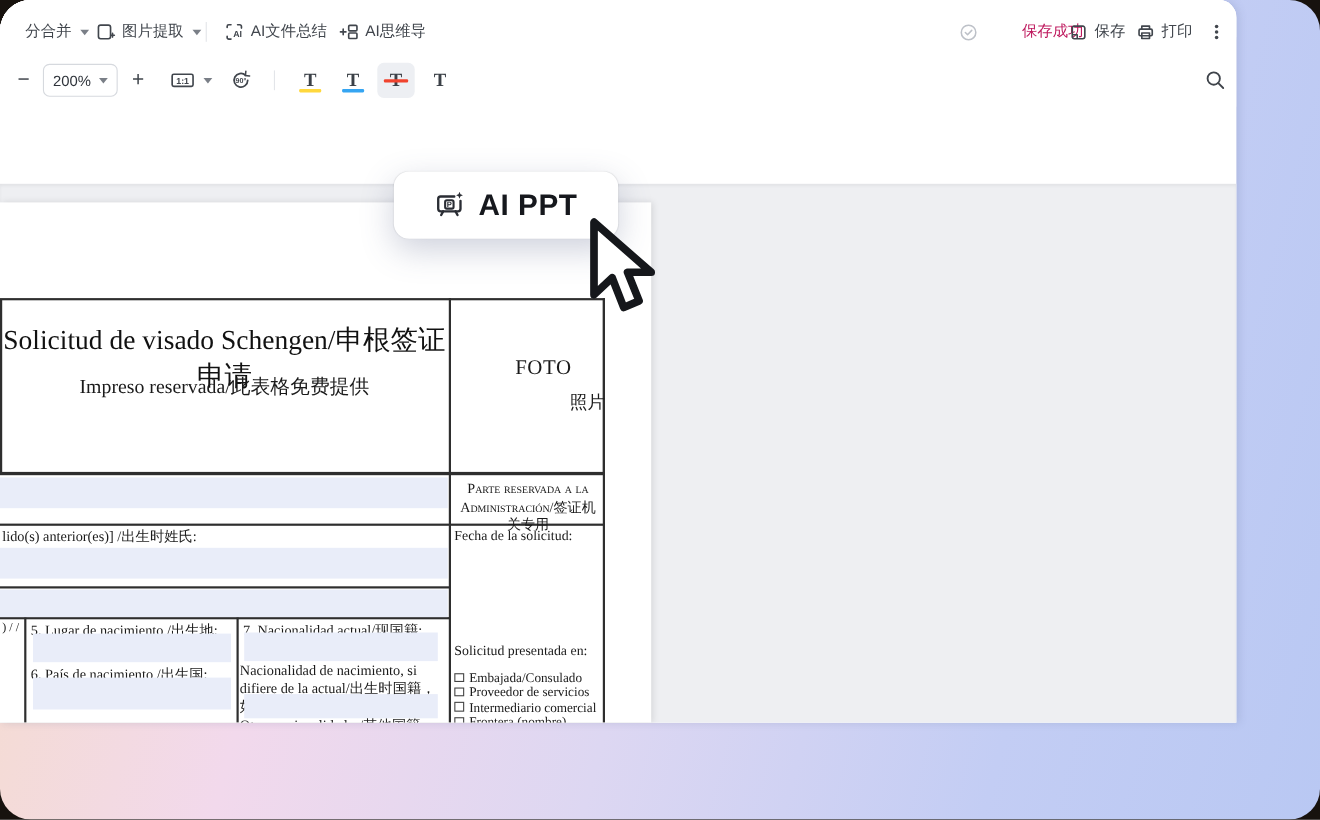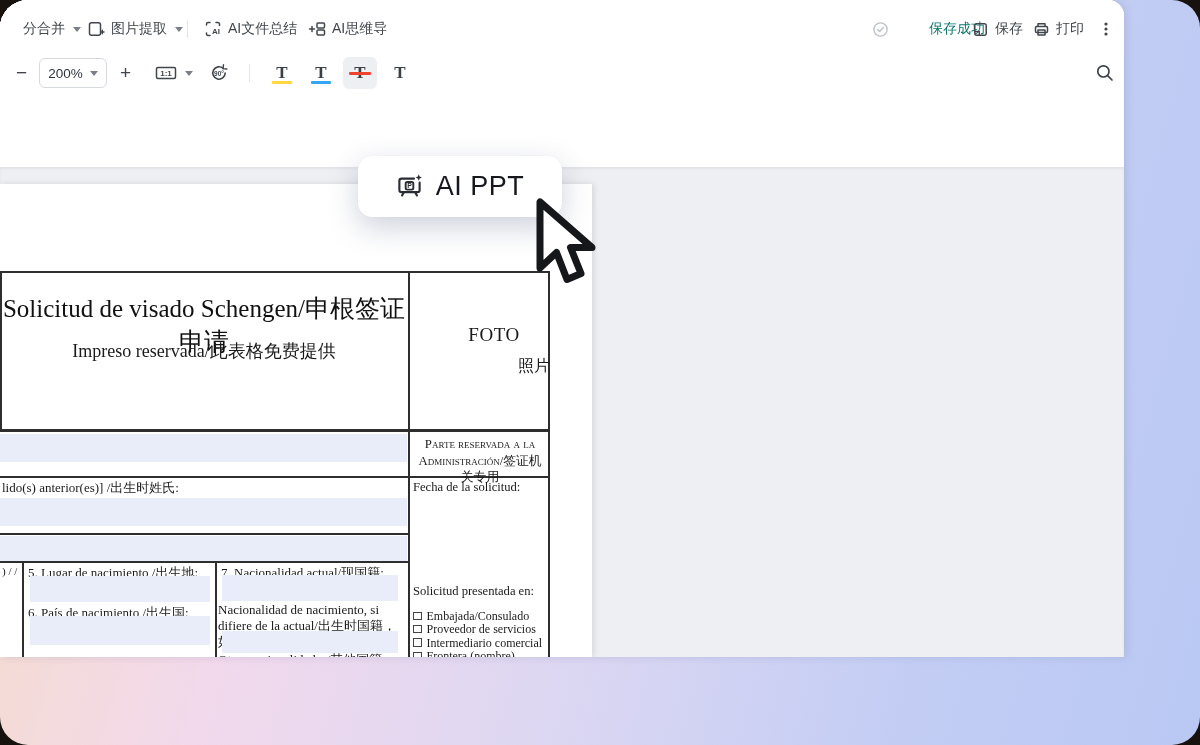--- a/index.html
+++ b/index.html
@@ -24,21 +24,21 @@
 
   
   .toolbar { position:absolute; left:0; top:70; width:100%; height:97px; background:#fff; }
   .trow { position:absolute; left:0; width:100%;margin-left:21px; }
   .row1 { top:10px; height:38px; } .row2 { top:54px; height:38px; }
   .titem { position:absolute; top:0; height:38px; display:flex; align-items:center; gap:6px;
            font-size:14px; color:#41464d; cursor:default; }
   .caret { width:0; height:0; border-left:4px solid transparent; border-right:4px solid transparent;
            border-top:5px solid #7a7f87; margin-left:2px; }
   .vdiv { position:absolute; top:10px; width:1px; height:18px; background:#e3e5e9; }
-  .gray { color:#0f766e;gap:40px; }
+  .gray { color:#be185d;gap:40px; }
   .zoombox { position:absolute; left:18px; top:4px; width:68px; height:30px; border:1px solid #d6d9de; border-radius:6px;
              display:flex; align-items:center; justify-content:center; gap:5px; font-size:13.5px; color:#2f343b; }
   .plainbtn { position:absolute; top:0; height:38px; display:flex; align-items:center; font-size:19px; color:#41464d; }
   .tbtn { position:absolute; top:3px; width:34px; height:32px; border-radius:6px;
           display:flex; align-items:center; justify-content:center;
           font-family:"Liberation Serif", serif; font-size:17px; font-weight:bold; color:#3b4047; }
   .tbtn .bar { position:absolute; left:7px; right:7px; bottom:5px; height:3.5px; border-radius:1px; }
   .tbtn .strike { position:absolute; left:6px; right:6px; top:15px; height:3px; border-radius:1px; background:#f0432e; }
   .tbtn.sel { background:#edeff3; }
 
@@ -57,21 +57,21 @@
   .foto2 { position:absolute; left:410px; top:172px; width:140px; text-align:right; font-size:16px;font-family:Liberation Mono, monospace; }
   .adm { position:absolute; left:413px; width:134px; font-size:12.6px; line-height:1.22; }
   .adm-header { top:252px; text-align:center; font-variant:small-caps; font-size:12.8px; line-height:1.3; }
   .cb { display:block; font-size:12px; line-height:13.4px; }
   .cb::before { content:""; display:inline-block; width:6.5px; height:6.5px; border:1px solid #444; margin-right:5px; }
 
   
   .aippt { position:absolute; left:358px; top:156px; width:204px; height:61px; background:#fff; border-radius:14px;
            box-shadow:0 10px 30px rgba(80,90,130,.28), 0 0 1px rgba(0,0,0,.08);
            display:flex; align-items:center; justify-content:center; gap:13px; z-index:40; }
-  .aippt .lbl { font-size:27px; font-weight:400; color:#16181d; letter-spacing:.5px; }
+  .aippt .lbl { font-size:27px; font-weight:700; color:#16181d; letter-spacing:.5px; }
   .cursor { position:absolute; left:534px; top:198px; z-index:50; }
   svg.ic { display:block; }
 </style>
 </head>
 <body>
 
 <div class="stage">
 
   <div class="window">
     <div class="tabstrip"></div>

